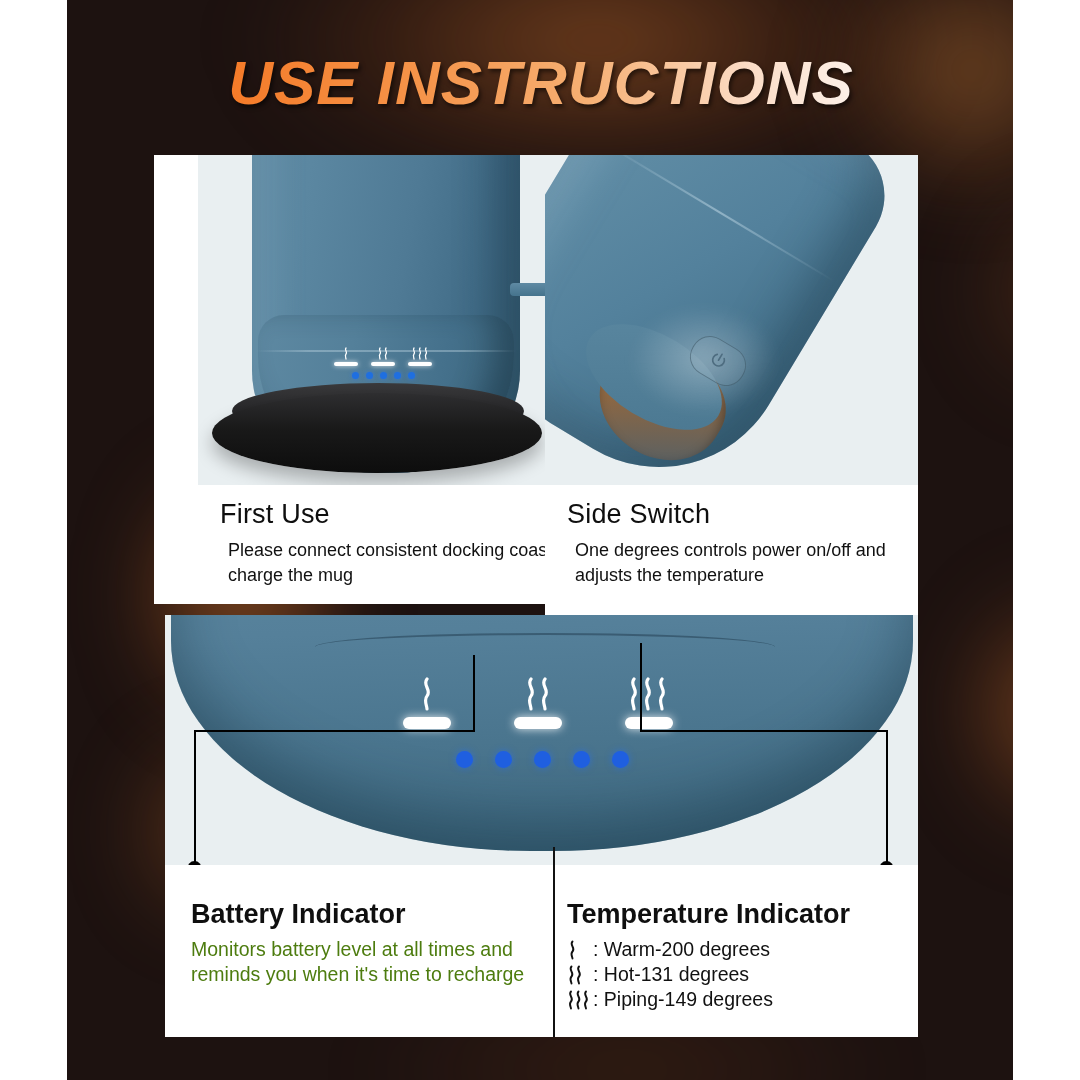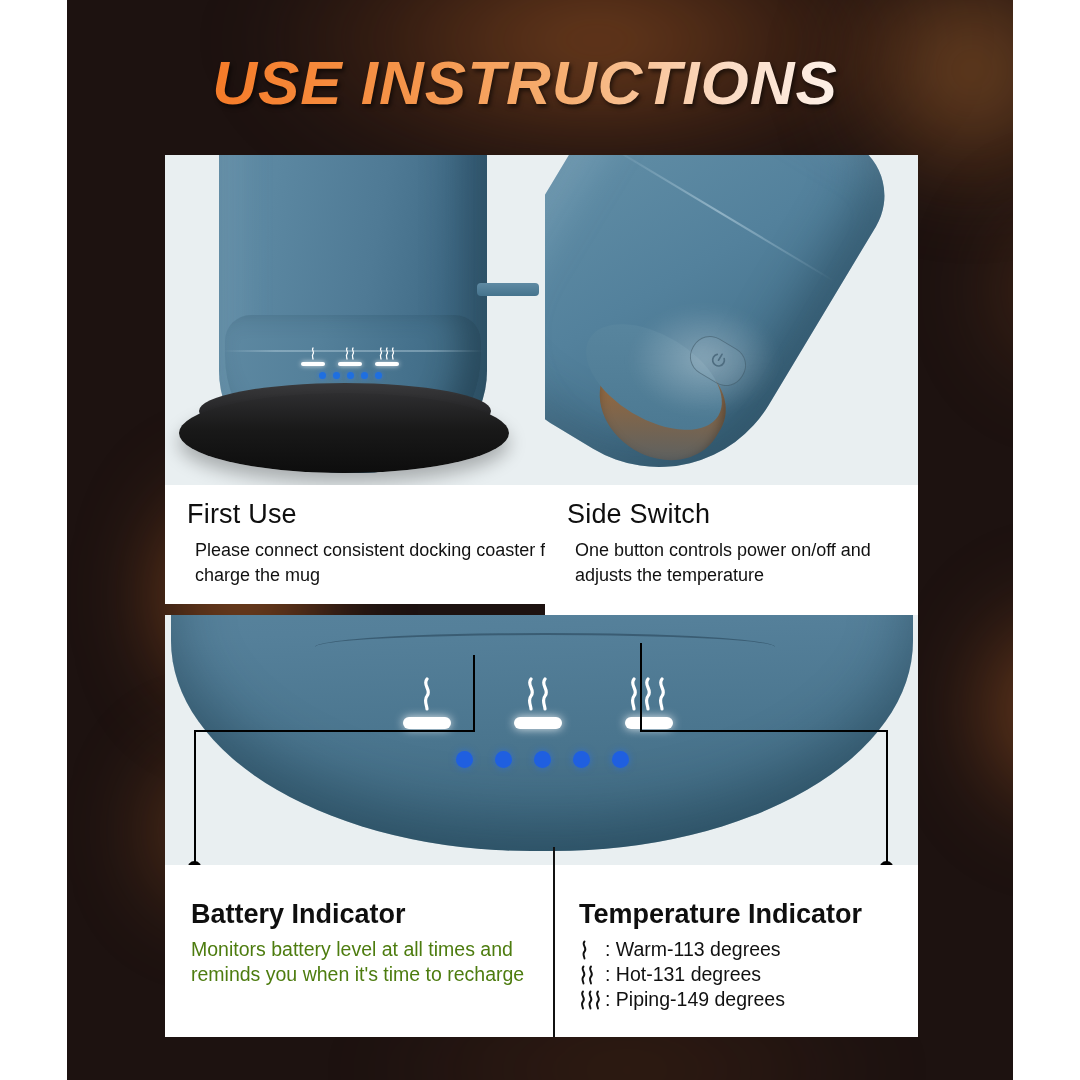--- a/index.html
+++ b/index.html
@@ -28,40 +28,40 @@
     background:radial-gradient(circle at center,rgba(176,96,40,.42) 0%,rgba(29,18,16,0) 72%);}
   .g-r1{left:890px;top:560px;width:220px;height:300px;
     background:radial-gradient(circle at center,rgba(198,110,48,.55) 0%,rgba(140,72,30,.20) 52%,rgba(29,18,16,0) 76%);}
   .g-r2{left:900px;top:160px;width:200px;height:260px;
     background:radial-gradient(circle at center,rgba(150,82,36,.30) 0%,rgba(29,18,16,0) 74%);}
   .g-b{left:300px;top:960px;width:520px;height:220px;
     background:radial-gradient(ellipse at center,rgba(120,62,28,.22) 0%,rgba(29,18,16,0) 75%);}
 
   
   .title{
-    position:absolute;left:52px;top:44px;width:946px;height:78px;
+    position:absolute;left:68px;top:44px;width:946px;height:78px;
     text-align:center;line-height:78px;
     font-size:62px;font-weight:bold;font-style:italic;
     letter-spacing:1px;
     background:linear-gradient(90deg,#f36f1d 0%,#f57c2a 18%,#f5954b 38%,#f6b074 55%,#fbdcc6 72%,#fdf6f1 86%,#ffffff 100%);
     -webkit-background-clip:text;background-clip:text;color:transparent;
     -webkit-text-fill-color:transparent;
     text-shadow:none;
     filter:drop-shadow(2px 3px 2px rgba(0,0,0,.55));
     white-space:nowrap;
   }
 
   
   .panel{position:absolute;background:#ffffff;overflow:hidden;}
   .panel .photo{position:relative;width:100%;background:#e9eff1;overflow:hidden;}
   .cap{padding:14px 18px 12px 22px;background:#fff;}
   .cap h3{margin:0 0 6px 0;font-size:27px;font-weight:400;color:#0f0f0f;letter-spacing:.2px;}
   .cap p{margin:8px;font-size:18px;line-height:25px;color:#111;}
 
-  #panel-first{left:165px;top:155px;width:448px;height:449px;}
+  #panel-first{left:154px;top:155px;width:448px;height:449px;padding-left:44px;}
   #panel-first .photo{height:330px;}
   #panel-side{left:545px;top:155px;width:373px;height:525px;}
   #panel-side .photo{height:330px;}
 
   #panel-bottom{left:165px;top:615px;width:753px;height:422px;}
   #panel-bottom .photo{height:250px;}
 
   
   .mug1-body{
     position:absolute;left:54px;top:-78px;width:268px;height:390px;
@@ -151,21 +151,21 @@
 
   
   .callout{position:absolute;pointer-events:none;}
   .cl{position:absolute;background:#000;}
   .cdot{position:absolute;width:15px;height:17px;border-radius:50%;background:#000;}
 
   
   .bottom-caps{position:absolute;left:0;top:250px;width:753px;height:172px;background:#fff;display:flex;}
   .bc{box-sizing:border-box;padding:34px 16px 0 26px;}
   .bc.left{width:388px;}
-  .bc.right{width:365px;border-left:2px solid #111;padding-left:24px;}
+  .bc.right{width:365px;border-left:2px solid #111;padding-left:12px;}
   .bc h3{margin:0 0 7px 0;font-size:27px;font-weight:700;color:#0f0f0f;}
   .bc p{margin:0;font-size:19.5px;line-height:25px;color:#4d7c0f;}
   .temp-row{display:flex;align-items:center;font-size:19.5px;line-height:25px;color:#111;}
   .temp-row .gl{width:26px;display:flex;justify-content:flex-start;}
   .divider-stub{position:absolute;left:388px;top:232px;width:2px;height:22px;background:#111;}
 </style>
 </head>
 <body>
 
 <div id="root">
@@ -240,21 +240,21 @@
       <div class="hl2"></div>
       <div class="pwr-btn">
         <svg width="22" height="22" viewBox="0 0 24 24">
           <path d="M12 3.5 L12 11" stroke="#4e6d80" stroke-width="1.8" fill="none" stroke-linecap="round"></path>
           <path d="M7.6 6.2 A6.4 6.4 0 1 0 16.4 6.2" stroke="#4e6d80" stroke-width="1.8" fill="none" stroke-linecap="round"></path>
         </svg>
       </div>
     </div>
     <div class="cap">
       <h3>Side Switch</h3>
-      <p>One button controls power on/off and adjusts the temperature</p>
+      <p>One degrees controls power on/off and adjusts the temperature</p>
     </div>
   </div>
 
   <div class="panel" id="panel-bottom">
     <div class="photo">
       <div class="mugbig"></div>
       <div class="mugbig-seam2"></div>
 
       <div class="leds-big">
         <div class="icons-big">
@@ -312,21 +312,21 @@
       </div>
       <div class="bc right">
         <h3>Temperature Indicator</h3>
 
         <div class="temp-row">
           <span class="gl">
             <svg width="11" height="20" viewBox="0 0 11 20">
               <path d="M5.5 1.5 C2 5,9 8,5.5 11.5 C3 14,5.5 17,5.5 18.5" stroke="#111" stroke-width="1.9" fill="none" stroke-linecap="round"></path>
             </svg>
           </span>
-          <span>: Warm-113 degrees</span>
+          <span>: Warm-200 degrees</span>
         </div>
 
         <div class="temp-row">
           <span class="gl">
             <svg width="17" height="20" viewBox="0 0 17 20">
               <path d="M4.5 1.5 C1 5,8 8,4.5 11.5 C2 14,4.5 17,4.5 18.5" stroke="#111" stroke-width="1.9" fill="none" stroke-linecap="round"></path>
               <path d="M12 1.5 C8.5 5,15.5 8,12 11.5 C9.5 14,12 17,12 18.5" stroke="#111" stroke-width="1.9" fill="none" stroke-linecap="round"></path>
             </svg>
           </span>
           <span>: Hot-131 degrees</span>

